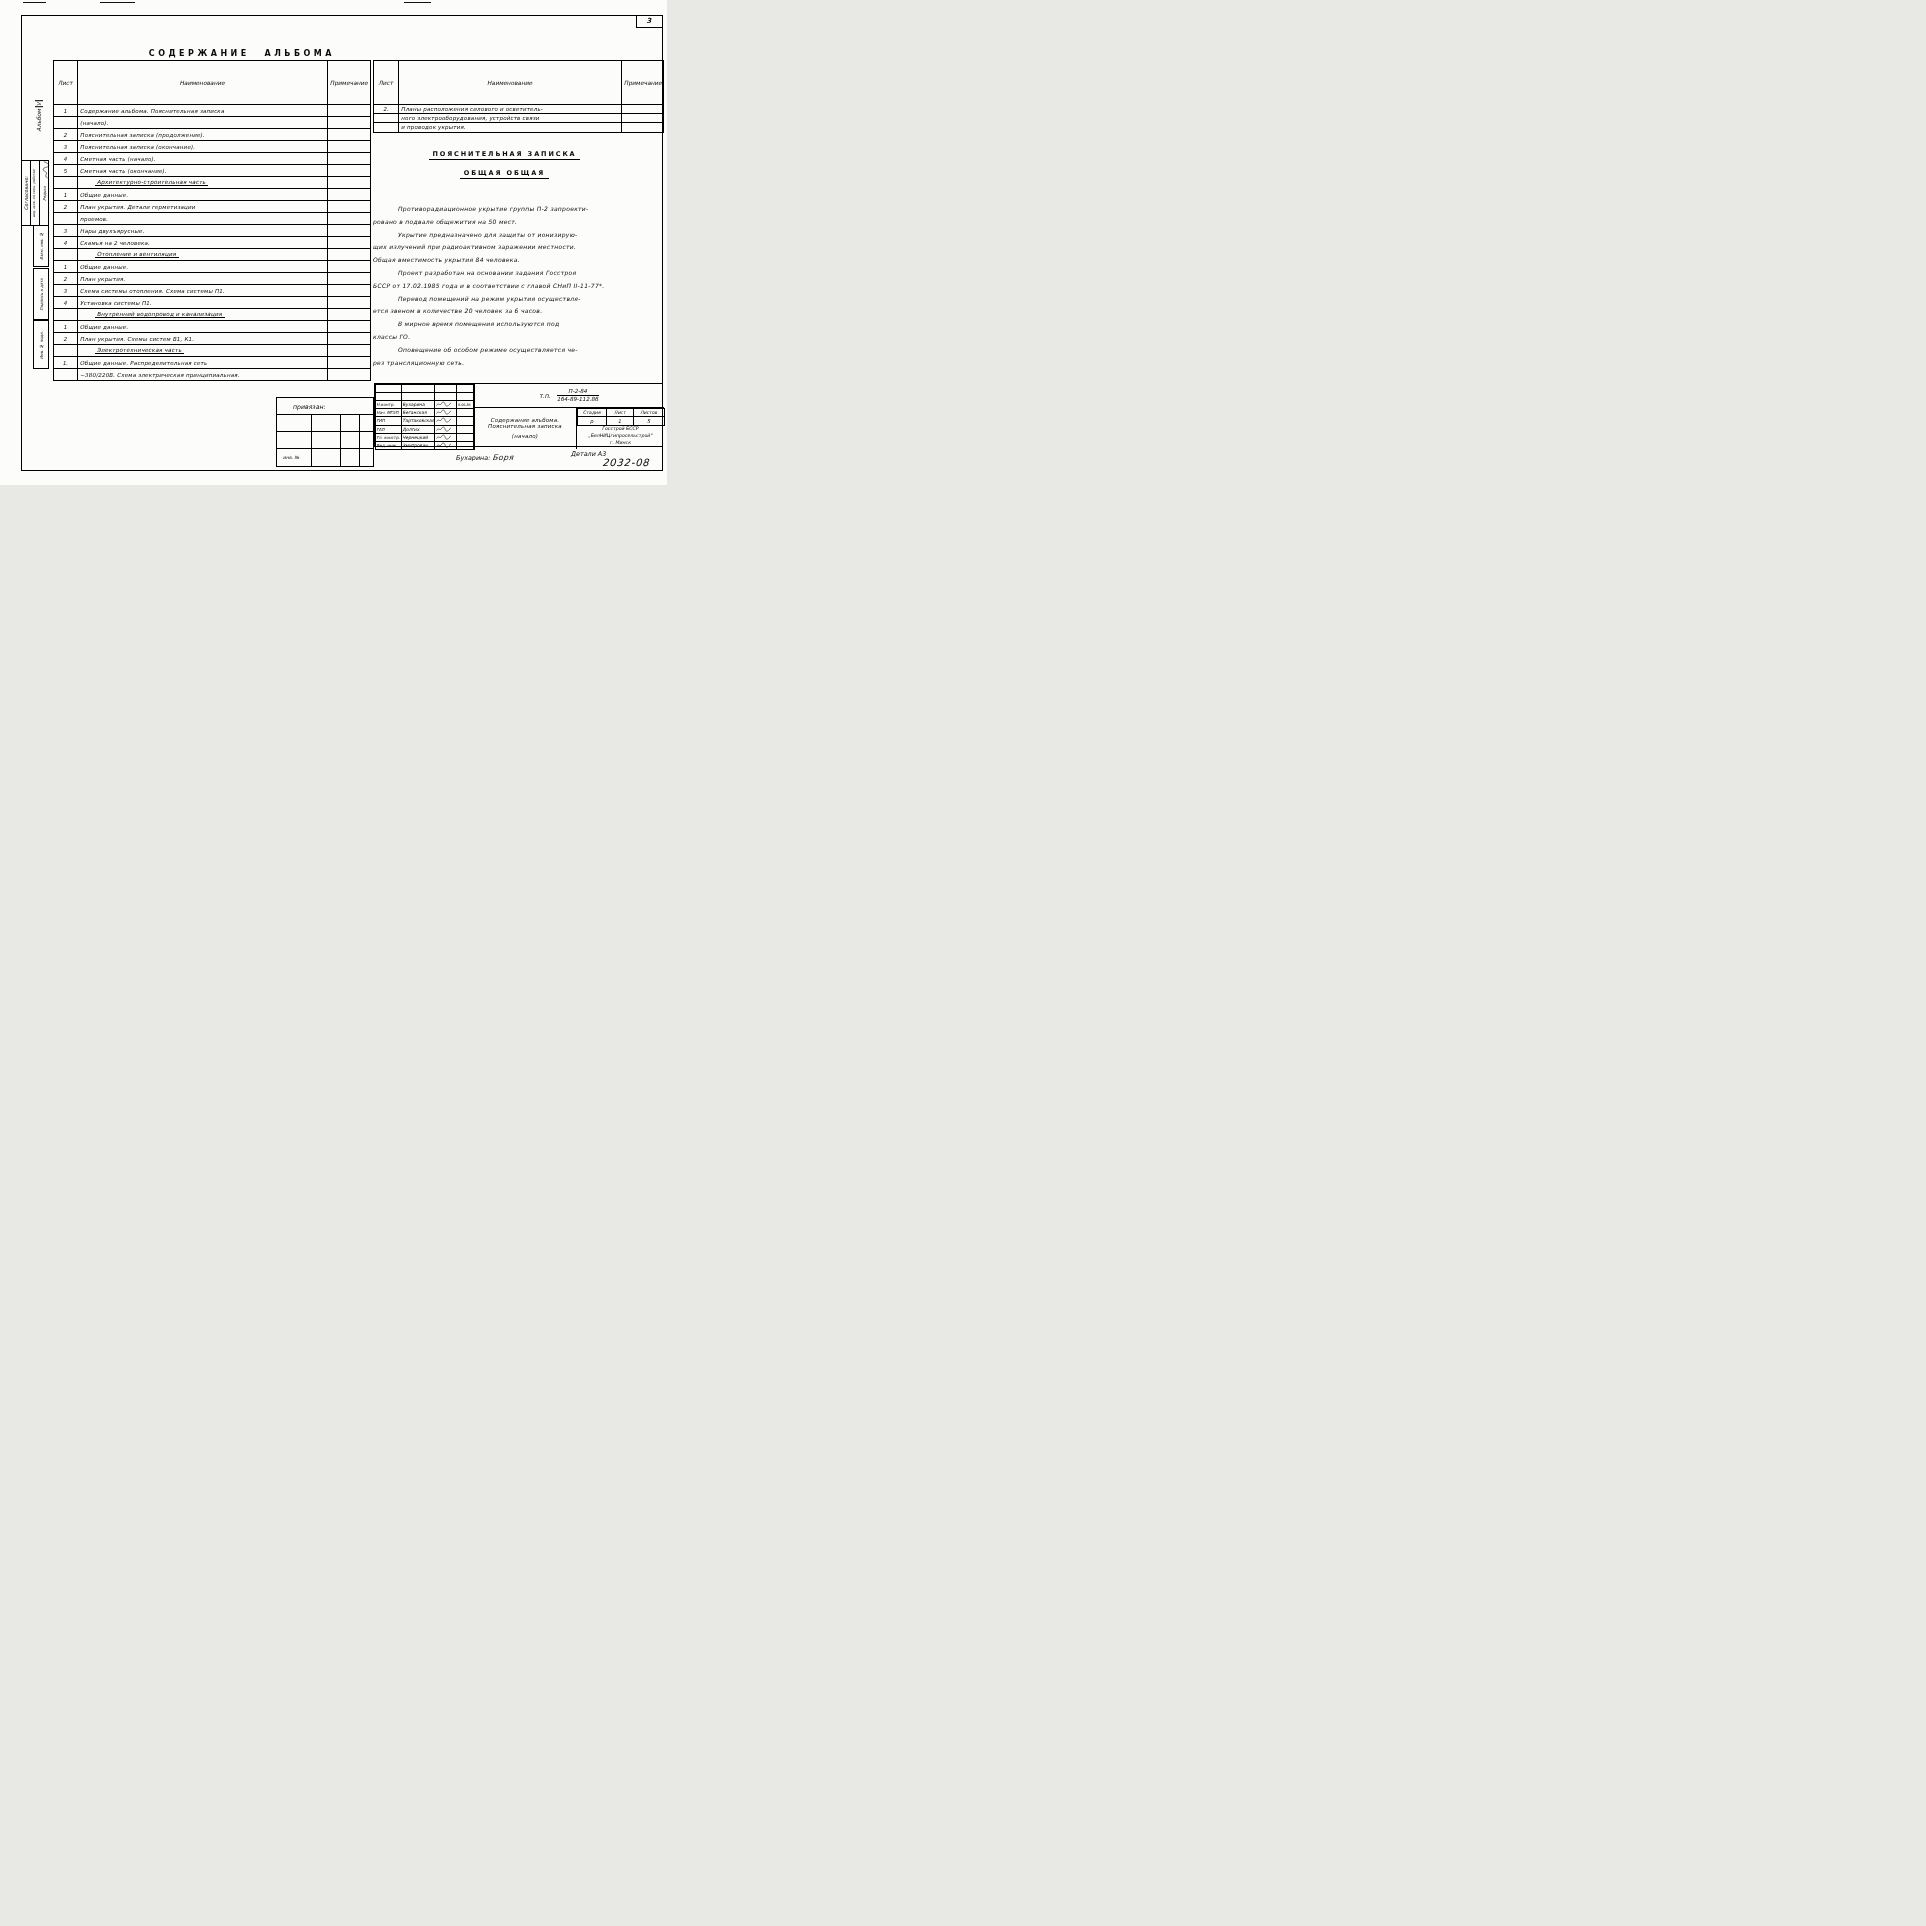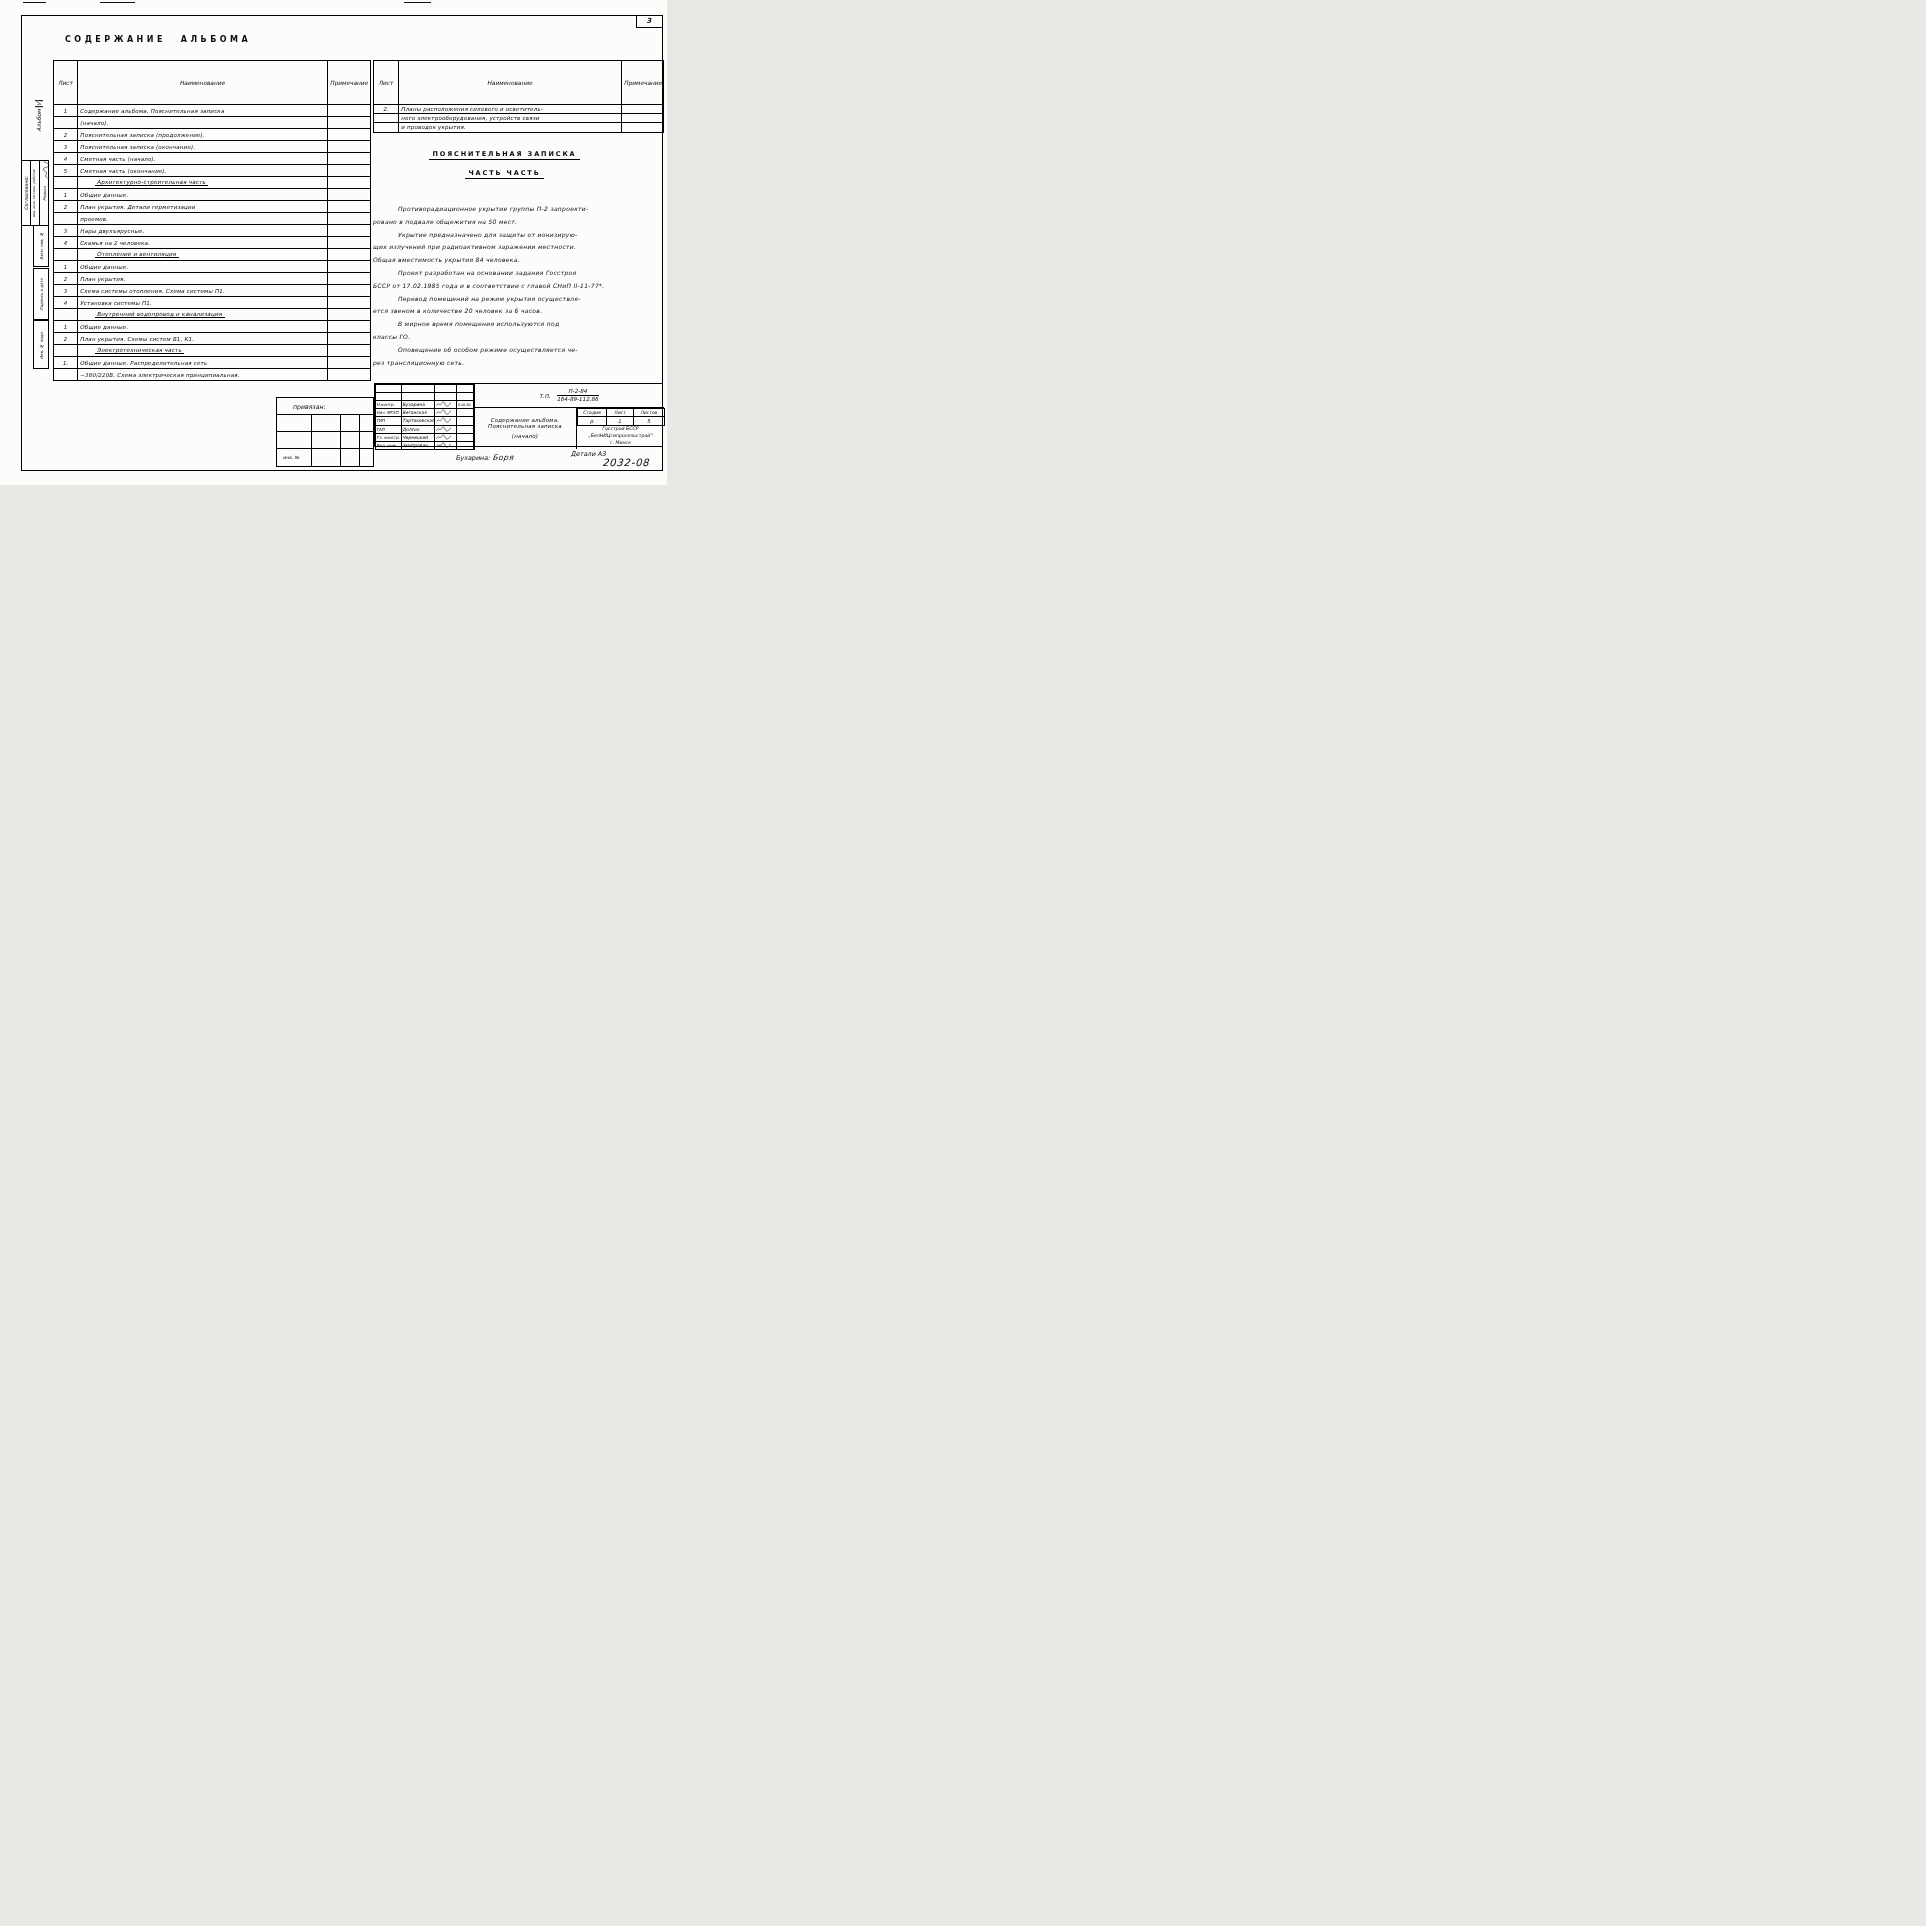--- a/index.html
+++ b/index.html
@@ -52,21 +52,21 @@
   .sidebar-sig { position:absolute; left:-3.1px; top:4.6px; transform:rotate(-90deg); }
 
   
   .toc { position:absolute; border-collapse:collapse; table-layout:fixed; }
   .toc td, .toc th { border:0.9px solid #000; padding:0 2.3px; overflow:hidden; white-space:nowrap; box-sizing:border-box; }
   .toc thead th { font-style:italic; font-weight:normal; font-size:5.8px; }
   .toc .c-num { text-align:center; font-style:italic; font-size:5.4px; }
   .toc .c-name { font-style:italic; font-size:5.5px; letter-spacing:0.2px; }
   .toc .sec { display:inline-block; border-bottom:0.9px solid #000; padding:0 2.3px 0.4px; margin-left:14.6px; font-size:5.6px; }
   .toc-title {
-    position:absolute; left:65px; top:35px; width:270px; text-align:left;
+    position:absolute; left:65px; top:49px; width:270px; text-align:right;
     font-weight:bold; font-size:8px; letter-spacing:3.5px; word-spacing:8.5px;
   }
 
   
   .note-head { position:absolute; width:231px; text-align:center; font-weight:bold; font-size:6.5px; letter-spacing:1.9px; }
   .h-underline { border-bottom:1px solid #000; padding:0 3.9px 0.8px; }
   .note-lines { position:absolute; left:373px; top:205px; width:287px; }
   .note-line { height:12.8px; font-style:italic; font-size:6px; letter-spacing:0.3px; white-space:nowrap; }
   .note-line.indent { padding-left:25px; }
 
@@ -326,21 +326,21 @@
           <td class="c-name">и проводок укрытия.</td>
           <td></td>
         </tr>
       </tbody>
   </table>
 
   <div class="note-head" style="left:389px;top:150px;">
     <span class="h-underline">ПОЯСНИТЕЛЬНАЯ ЗАПИСКА</span>
   </div>
   <div class="note-head" style="left:389px;top:169px;">
-    <span class="h-underline">ЧАСТЬ ЧАСТЬ</span>
+    <span class="h-underline">ОБЩАЯ ОБЩАЯ</span>
   </div>
   <div class="note-lines" id="note-lines">
       <div class="note-line indent">Противорадиационное укрытие группы П-2 запроекти-</div>
       <div class="note-line">ровано в подвале общежития на 50 мест.</div>
       <div class="note-line indent">Укрытие предназначено для защиты от ионизирую-</div>
       <div class="note-line">щих излучений при радиоактивном заражении местности.</div>
       <div class="note-line">Общая вместимость укрытия 84 человека.</div>
       <div class="note-line indent">Проект разработан на основании задания Госстроя</div>
       <div class="note-line">БССР от 17.02.1985 года и в соответствии с главой СНиП II-11-77*.</div>
       <div class="note-line indent">Перевод помещений на режим укрытия осуществля-</div>

